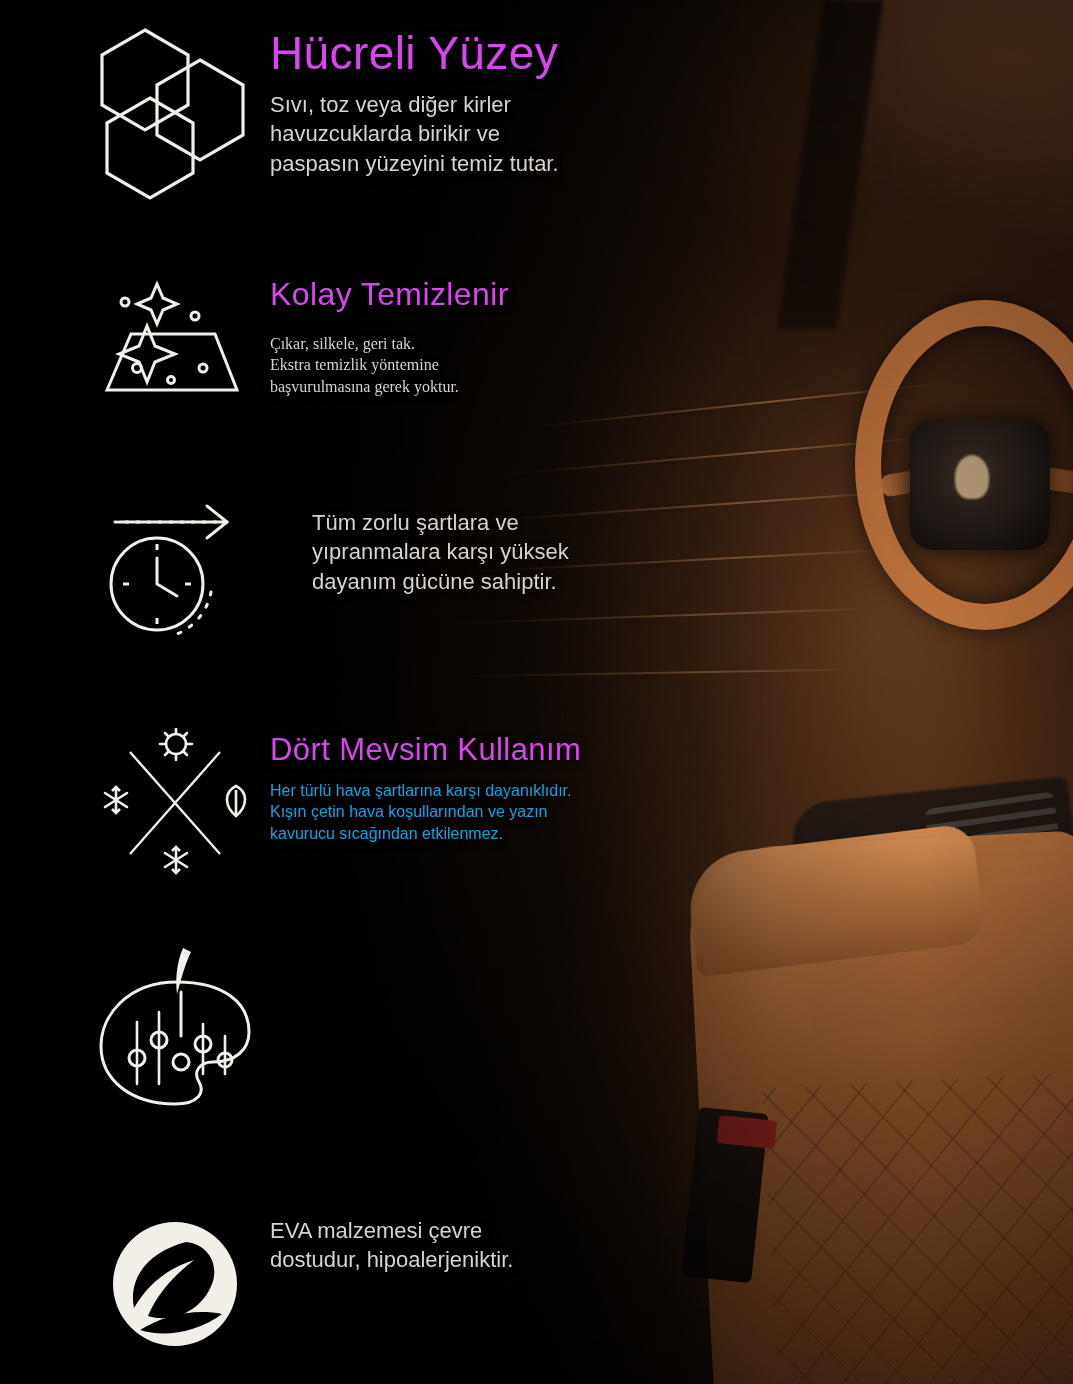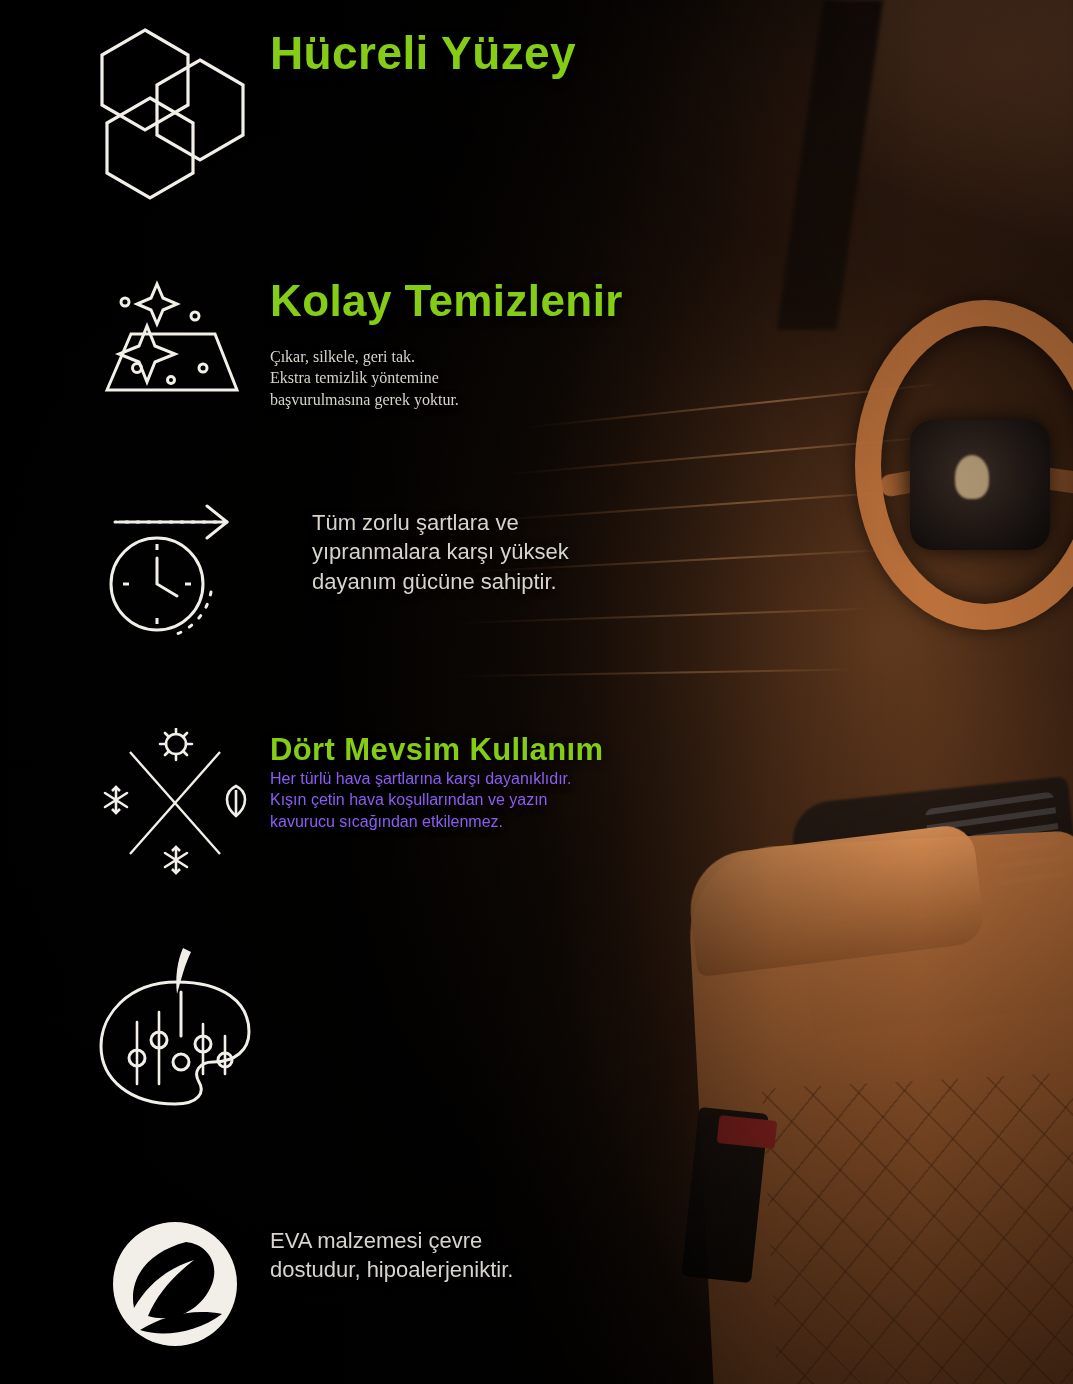--- a/index.html
+++ b/index.html
@@ -166,58 +166,58 @@
     flex: 0 0 190px;
     display: flex;
     align-items: center;
     justify-content: center;
     color: #f2efe9;
   }
 
   .feat-text { padding-top: 4px; }
 
   .feat-title {
-    color: #84cc16;
-    font-weight: 700;
+    color: #d946ef;
+    font-weight: 400;
     letter-spacing: 0.4px;
     text-shadow: 0 2px 10px rgba(0,0,0,0.9);
     white-space: nowrap;
   }
 
   .feat-desc {
     color: #d8d4cd;
     line-height: 1.34;
     text-shadow: 0 2px 8px rgba(0,0,0,0.95);
     white-space: pre-line;
   }
 
   
   #feature-0 { left: 80px; top: 22px; }
   #feature-0 .feat-title { font-size: 46px; }
   #feature-0 .feat-desc  { font-size: 22px; margin-top: 10px; }
 
   #feature-1 { left: 80px; top: 272px; }
-  #feature-1 .feat-title { font-size: 44px; }
+  #feature-1 .feat-title { font-size: 32px; }
   #feature-1 .feat-desc  { font-size: 16px; margin-top: 20px; font-family: Liberation Serif, serif; }
 
   #feature-2 { left: 80px; top: 492px; }
   #feature-2 .feat-title { font-size: 42px; }
   #feature-2 .feat-desc  { font-size: 22px; margin-top: 12px; margin-left: 42px; }
 
   #feature-3 { left: 80px; top: 728px; }
   #feature-3 .feat-title { font-size: 31px; }
-  #feature-3 .feat-desc  { font-size: 16px; color: #8b5cf6; }
+  #feature-3 .feat-desc  { font-size: 16px; margin-top: 12px; color: #0ea5e9; }
 
   #feature-4 { left: 80px; top: 940px; }
   #feature-4 .feat-title { font-size: 39px; }
   #feature-4 .feat-desc  { font-size: 22px; margin-top: 12px; }
 
   #feature-5 { left: 80px; top: 1212px; }
   #feature-5 .feat-title { font-size: 42px; }
-  #feature-5 .feat-desc  { font-size: 22px; margin-top: 10px; }
+  #feature-5 .feat-desc  { font-size: 22px; }
 
   svg { display: block; }
 </style>
 </head>
 <body>
 
 <div id="stage">
 
   <div class="bg">
     <div class="photo-el sky-glass"></div>
@@ -254,20 +254,23 @@
     <div class="feature" id="feature-0">
       <div class="feat-icon">
         <svg width="170" height="180" viewBox="0 0 170 180" fill="none" stroke="#f2efe9" stroke-width="3.2">
           <polygon points="55,8 98,33 98,83 55,108 12,83 12,33"></polygon>
           <polygon points="128,38 171,63 171,113 128,138 85,113 85,63" transform="translate(-18,0)"></polygon>
           <polygon points="62,88 105,113 105,163 62,188 19,163 19,113" transform="translate(-2,-12)"></polygon>
         </svg>
       </div>
       <div class="feat-text">
         <div class="feat-title">Hücreli Yüzey</div>
+        <div class="feat-desc">Sıvı, toz veya diğer kirler
+havuzcuklarda birikir ve
+paspasın yüzeyini temiz tutar.</div>
       </div>
     </div>
 
     <div class="feature" id="feature-1">
       <div class="feat-icon">
         <svg width="180" height="150" viewBox="0 0 180 150" fill="none" stroke="#f2efe9" stroke-width="3">
           <path d="M42 118 L66 62 L150 62 L172 118 Z" transform="translate(-20,0)"></path>
           <path d="M66 46 l8 20 20 8 -20 8 -8 20 -8 -20 -20 -8 20 -8 Z" transform="translate(-4,8)"></path>
           <path d="M104 14 l6 14 14 6 -14 6 -6 14 -6 -14 -14 -6 14 -6 Z" transform="translate(-32,-2)"></path>
           <circle cx="40" cy="30" r="4"></circle>

